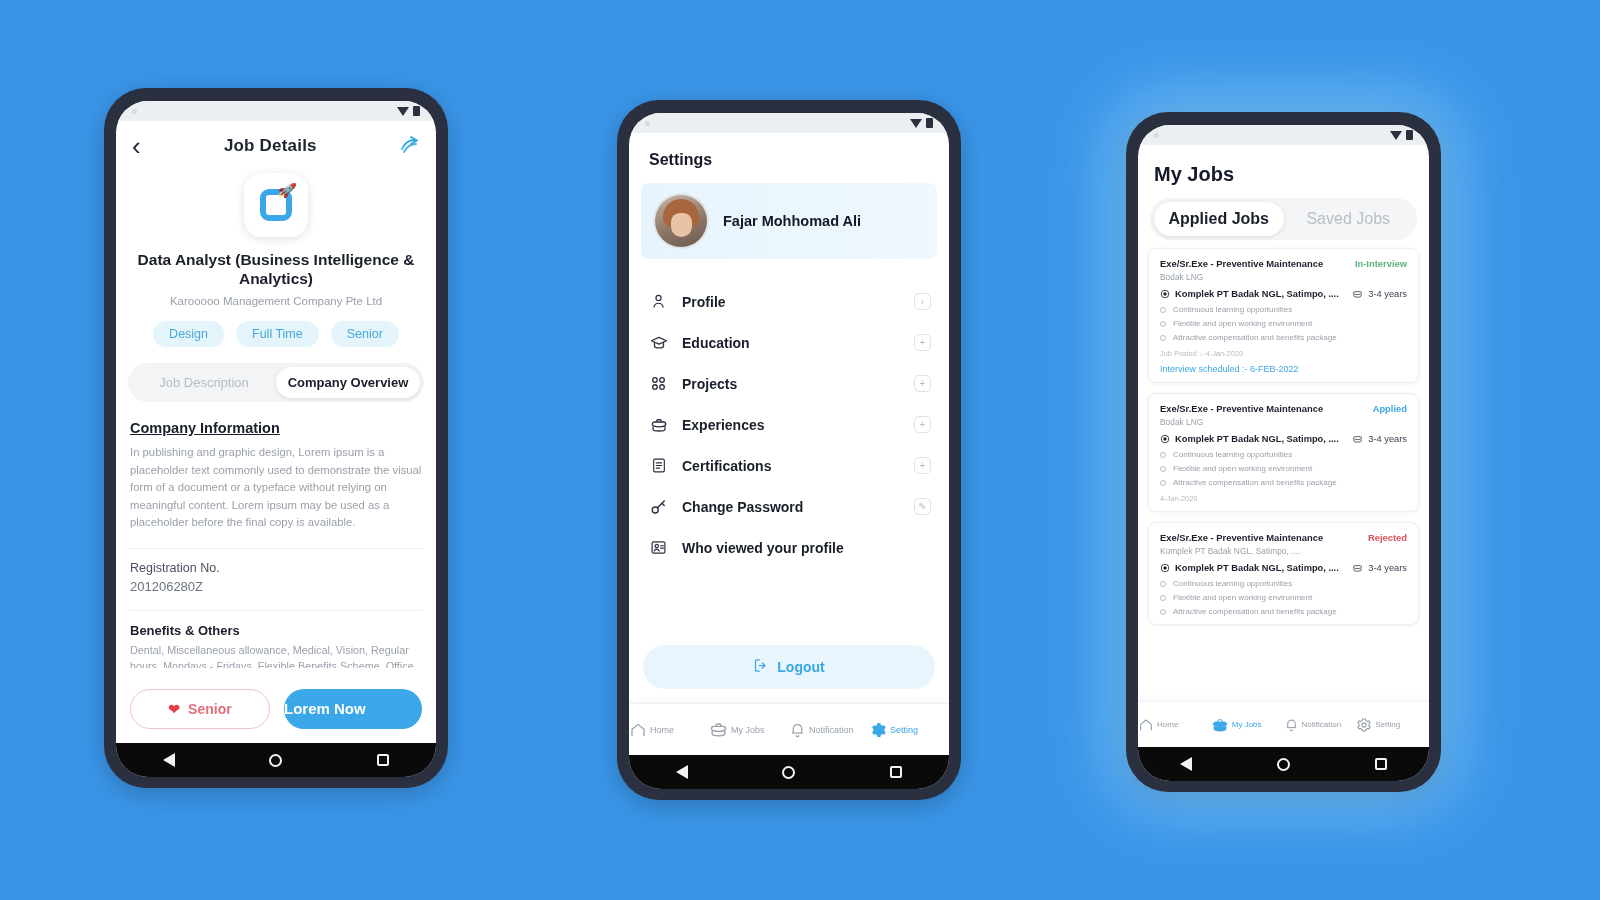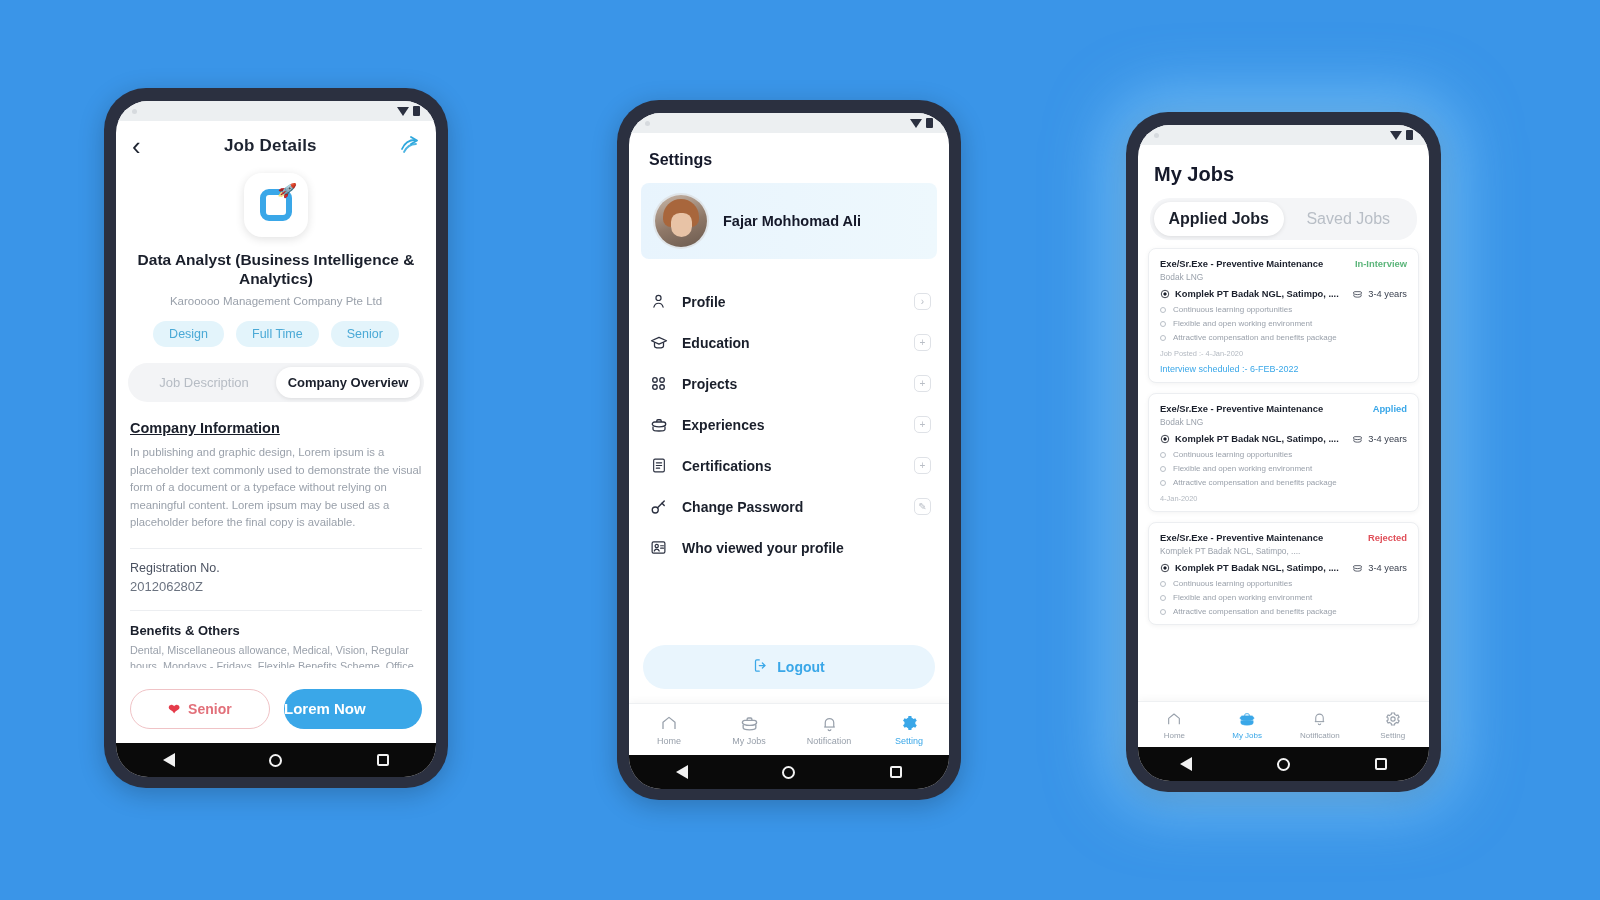--- a/index.html
+++ b/index.html
@@ -162,21 +162,21 @@
   .st-logout {
     background:#e9f5fd; color:#3aa7e8; border-radius: 22px; padding: 13px 0;
     text-align:center; font-size: 14px; font-weight:600;
     display:flex; align-items:center; justify-content:center; gap:9px; cursor:pointer;
   }
   .bottomnav {
     flex: 0 0 52px; background:#fff; border-top:1px solid #eef0f2;
     display:flex; align-items:center; box-shadow: 0 -2px 8px rgba(0,0,0,.04);
   }
   .bn-item {
-    flex:1; display:flex; flex-direction:column; align-items:center; gap:3px; cursor:pointer;
+    flex:1; display:flex; flex-direction:row; align-items:center; gap:3px; cursor:pointer;
     color:#98a0ab;
   }
   .bn-item.active { color:#3aa7e8; }
   .bn-lbl { font-size: 9px; }
   .bn-ico { height: 19px; display:flex; align-items:center;}
 
   
   .mj-title { font-size: 20px; font-weight:700; color:#15192a; margin: 18px 0 0 16px;}
   .mj-tabs {
     margin: 12px 12px 0 12px; background:#f4f5f7; border-radius: 20px;

